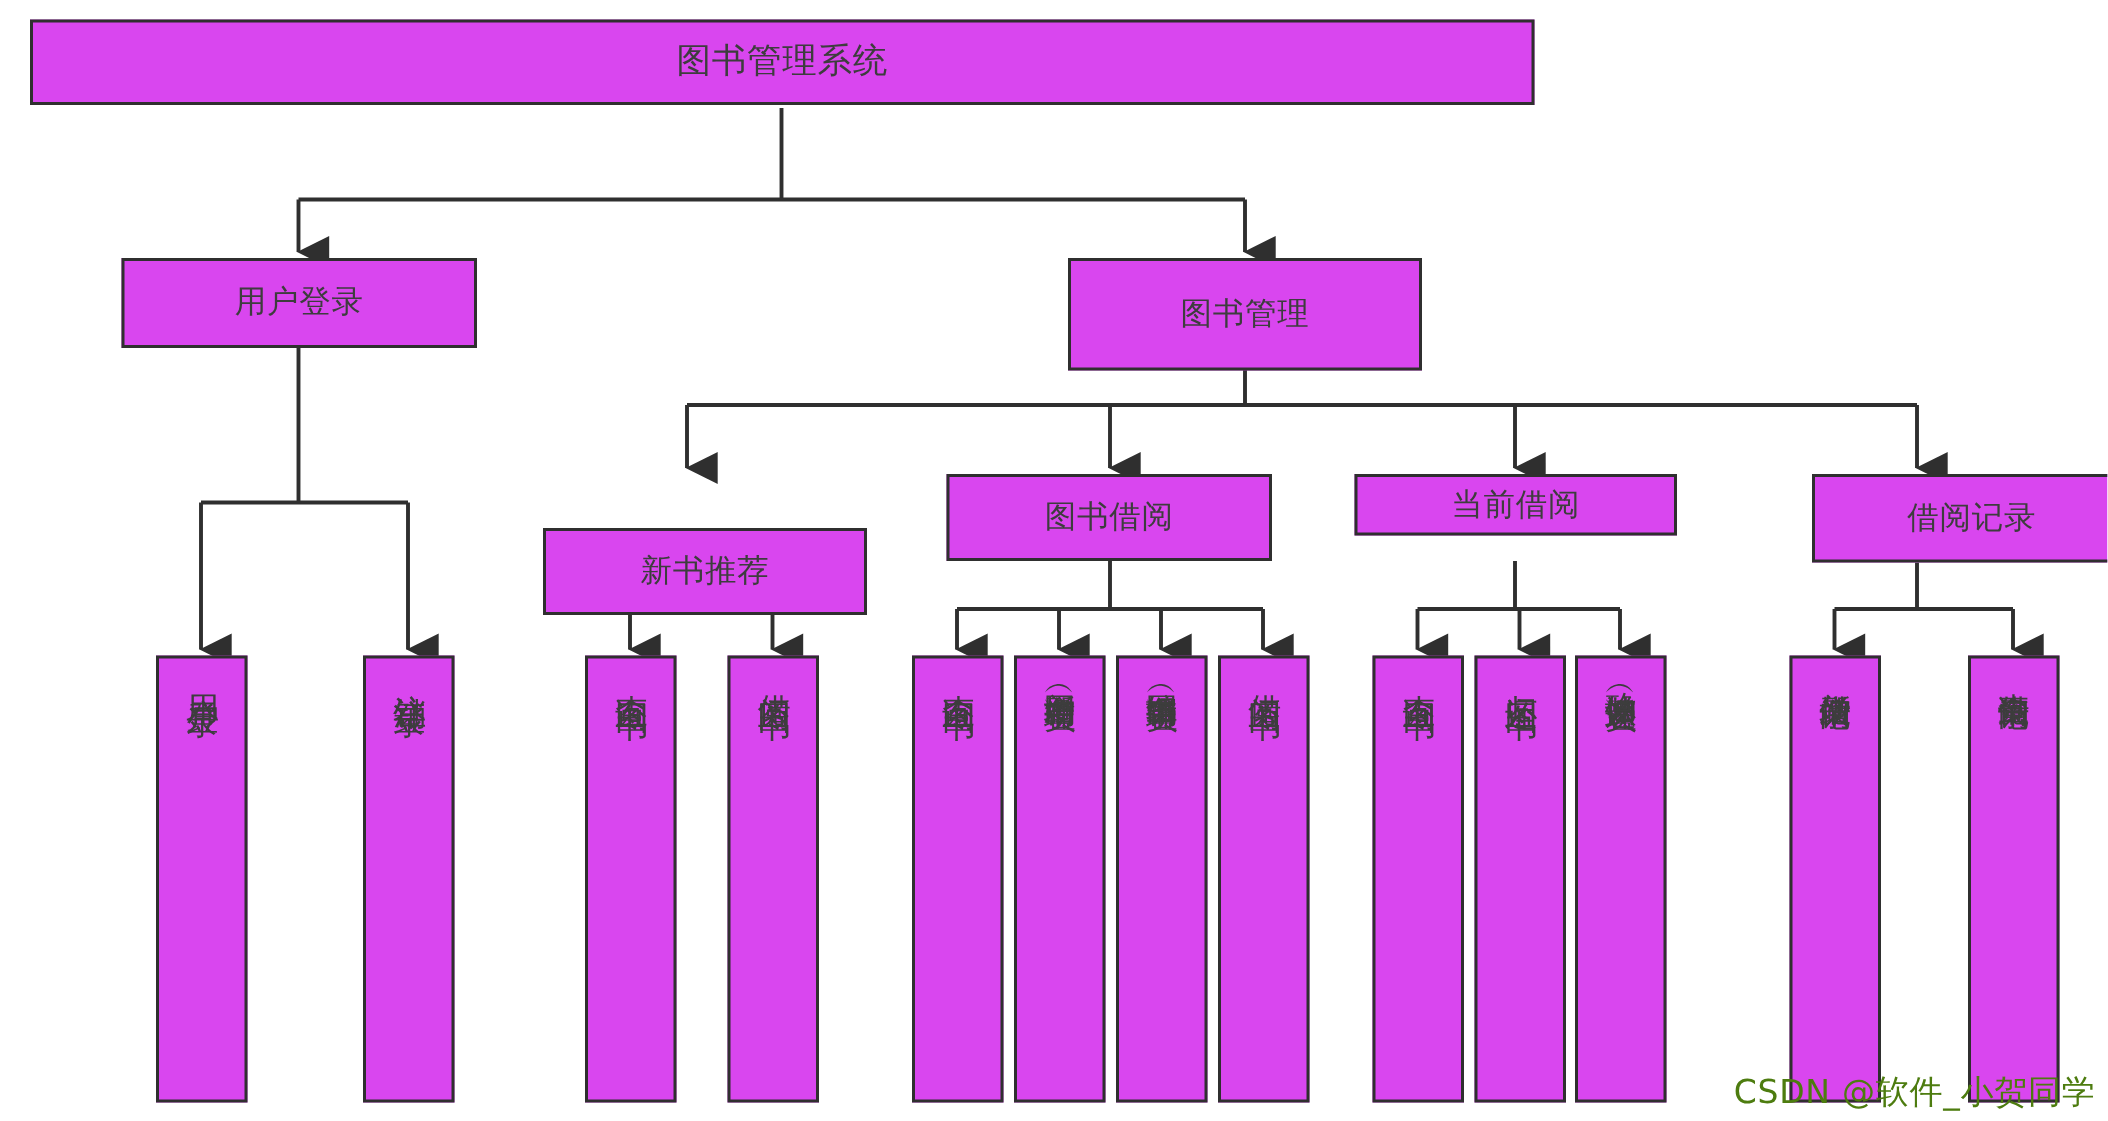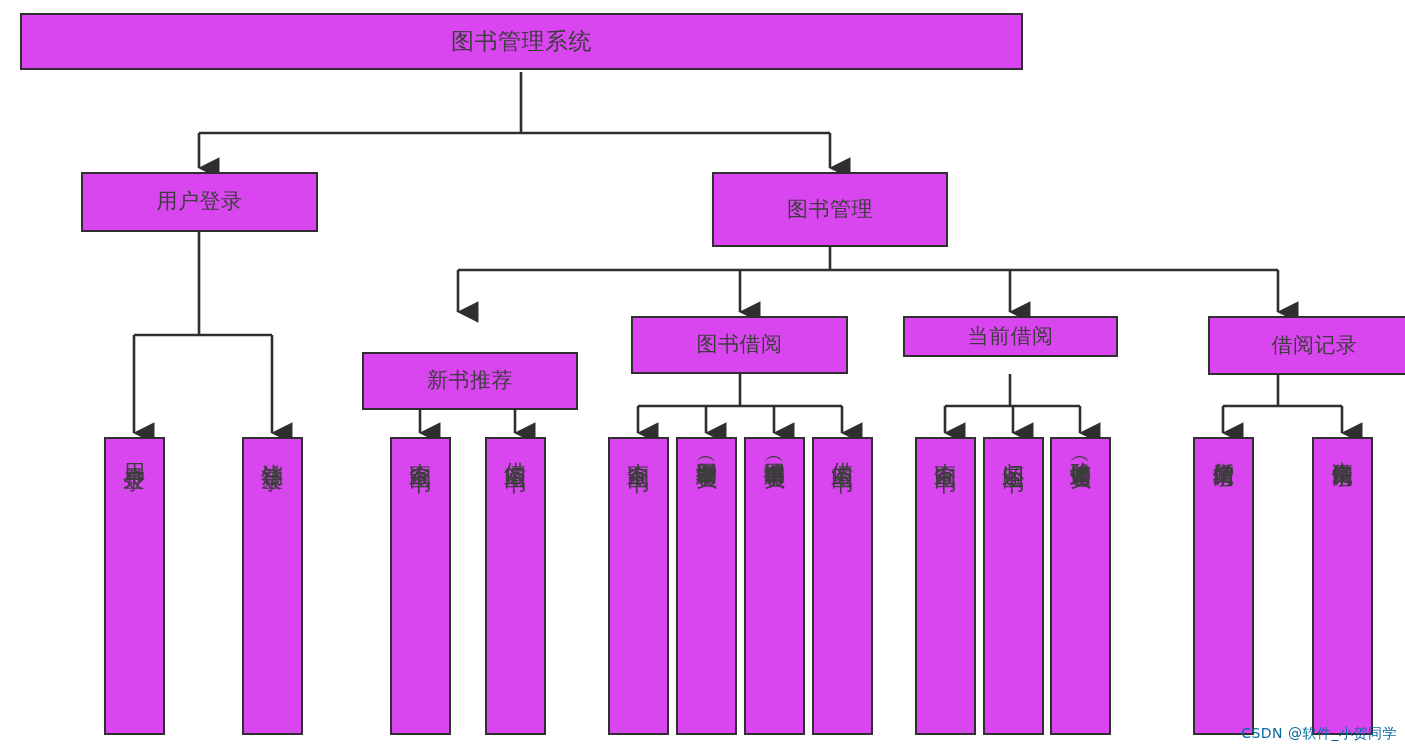--- a/index.html
+++ b/index.html
@@ -56,22 +56,22 @@
     line-height:1.24;
     letter-spacing:3px;
     white-space:nowrap;
     height:auto;
   }
   .node.leaf.tall .label{font-size:21px;letter-spacing:1px;}
   .watermark{
     position:absolute;
     right:8px;
     bottom:4px;
-    font-size:14px;
-    color:#0369a1;
+    font-size:22px;
+    color:#4d7c0f;
     white-space:nowrap;
     letter-spacing:.5px;
   }
 </style>
 </head>
 <body>
 
 <div id="canvas">
 
   <svg id="edges" viewBox="0 0 1405 747" xmlns="http://www.w3.org/2000/svg">

